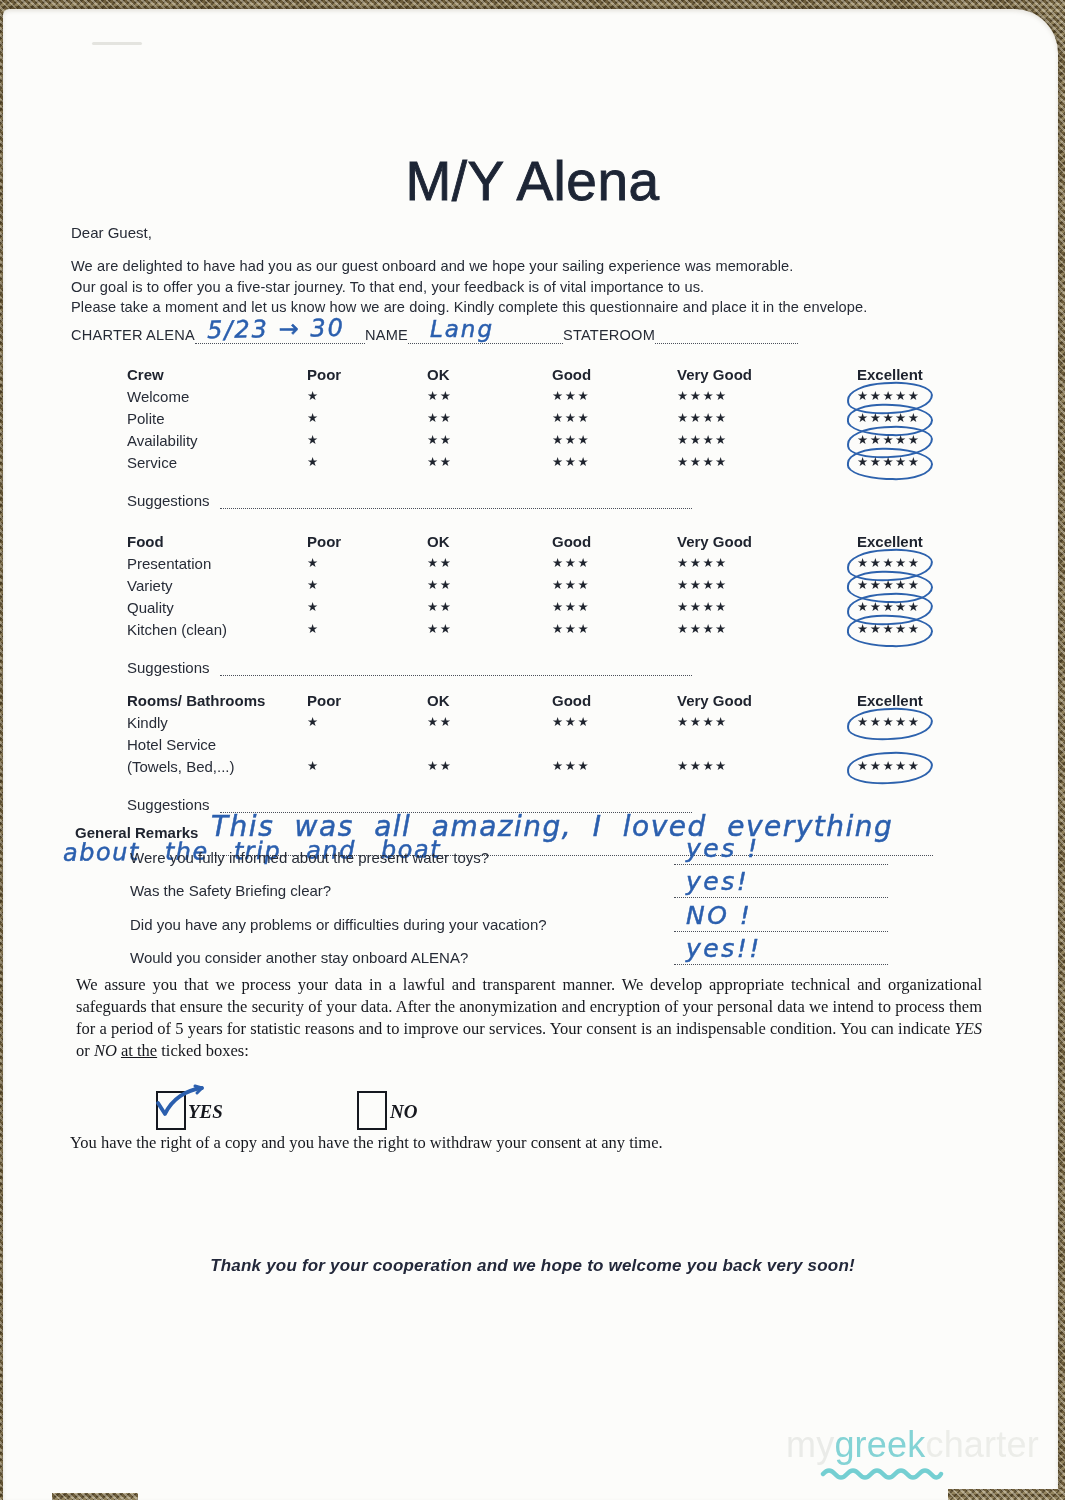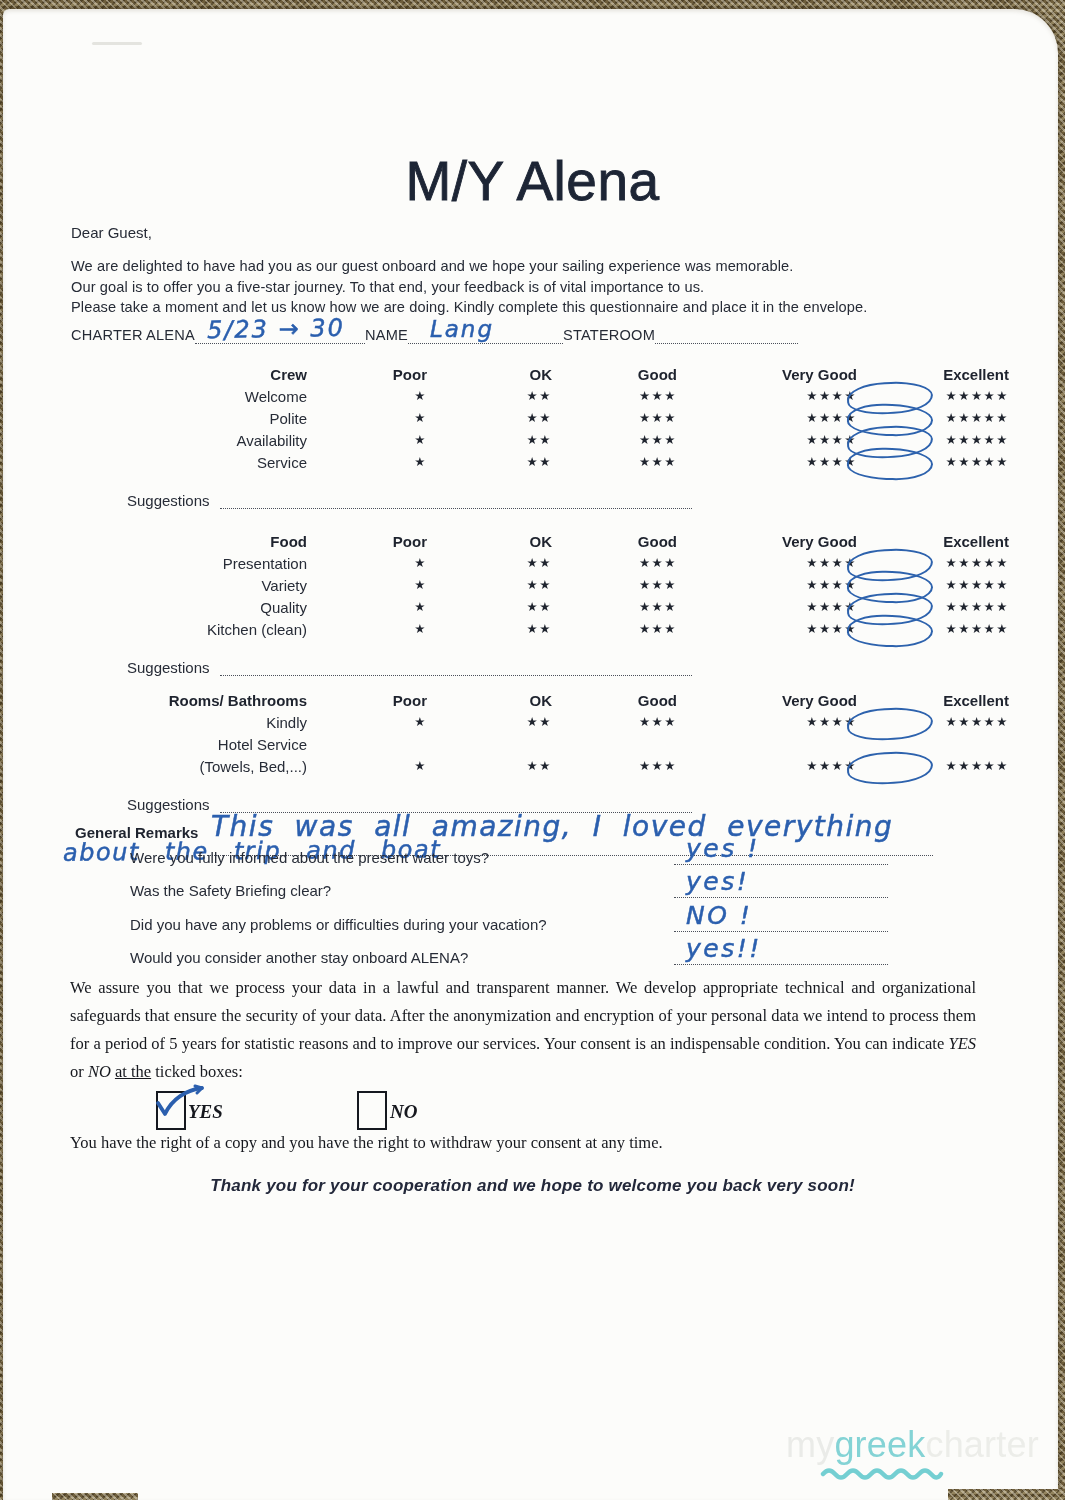--- a/index.html
+++ b/index.html
@@ -43,21 +43,21 @@
   #dot-name{flex:0 0 155px;}
   #dot-stateroom{flex:1 1 auto;}
 
   .hand{font-family:"DejaVu Sans",sans-serif;font-style:italic;color:#2b5fae;
         -webkit-text-stroke:0.5px #2b5fae;white-space:nowrap;}
   #hw-charter{position:absolute;left:12px;bottom:0px;font-size:24px;letter-spacing:2px;transform:rotate(-1deg);}
   #hw-name{position:absolute;left:22px;bottom:1px;font-size:23px;letter-spacing:2px;}
 
   
   #sections{left:127px;top:363px;width:882px;}
-  .rating-table{display:block;text-align:right;}
+  .rating-table{display:block;}
   .rt-food{margin-top:21px;}
   .rt-rooms{margin-top:13px;}
   .tr{display:grid;grid-template-columns:180px 120px 125px 125px 180px 152px;height:22px;align-items:center;}
   .hdrcell{font-weight:bold;font-size:15px;color:#1e232e;}
   .rowlabel{font-size:15px;color:#272c37;}
   .stars{font-size:12.5px;letter-spacing:1.5px;color:#1f242e;line-height:22px;}
   .exc-cell{position:relative;}
   .circle{position:absolute;left:-10px;top:-3.5px;width:82px;height:28px;
     border:2.7px solid #2d62ad;border-radius:48% 52% 50% 50%/55% 50% 58% 45%;}
   .sugg{display:flex;align-items:flex-end;margin-top:12px;height:24px;width:565px;}
@@ -72,36 +72,36 @@
   #hw-remarks2{position:absolute;left:-8px;top:17px;font-size:24px;letter-spacing:1.5px;word-spacing:16px;transform:rotate(-0.5deg);}
 
   
   #questions{left:130px;top:838px;width:757px;}
   .qrow{position:relative;height:33.5px;}
   .qtext{position:absolute;left:0;bottom:6px;font-size:15px;color:#272c37;}
   .aline{position:absolute;left:544px;bottom:7px;width:214px;}
   .ahand{position:absolute;left:556px;bottom:9px;font-size:25px;letter-spacing:2.5px;}
 
   
-  #consent{left:70px;top:957px;width:906px;font-family:"Liberation Serif",serif;
-    font-size:16.5px;line-height:28px;text-align:justify;color:#16181e;}
+  #consent{left:76px;top:957px;width:906px;font-family:"Liberation Serif",serif;
+    font-size:16.5px;line-height:22px;text-align:justify;color:#16181e;}
   .it{font-style:italic;}
   .ul{text-decoration:underline;}
   .cbox{position:absolute;width:26px;height:35px;border:2.6px solid #15181f;background:transparent;}
   #yes-box{left:156px;top:1091px;}
   #no-box{left:357px;top:1091px;}
   .cblabel{position:absolute;font-family:"Liberation Serif",serif;font-style:italic;font-weight:bold;
     font-size:19px;color:#16181e;}
   #yes-label{left:188px;top:1101px;}
   #no-label{left:390px;top:1101px;}
   #tick{left:146px;top:1079px;}
   #rights{left:70px;top:1133px;font-family:"Liberation Serif",serif;font-size:16.5px;color:#16181e;}
 
   
-  #thanks{left:0;right:0;top:1176px;text-align:center;font-size:17px;font-weight:bold;
+  #thanks{left:0;right:0;top:1256px;text-align:center;font-size:17px;font-weight:bold;
     font-style:italic;color:#23283a;letter-spacing:0.2px;}
 
   
   #watermark{left:786px;top:1424px;font-size:36px;letter-spacing:0.2px;white-space:nowrap;
     font-family:"Liberation Sans",sans-serif;}
   #wm-my{color:#eaebe8;}
   #wm-greek{color:#84d3d5;}
   #wm-charter{color:#ecede9;}
   #wave{position:absolute;left:34px;top:40px;}
 </style>

